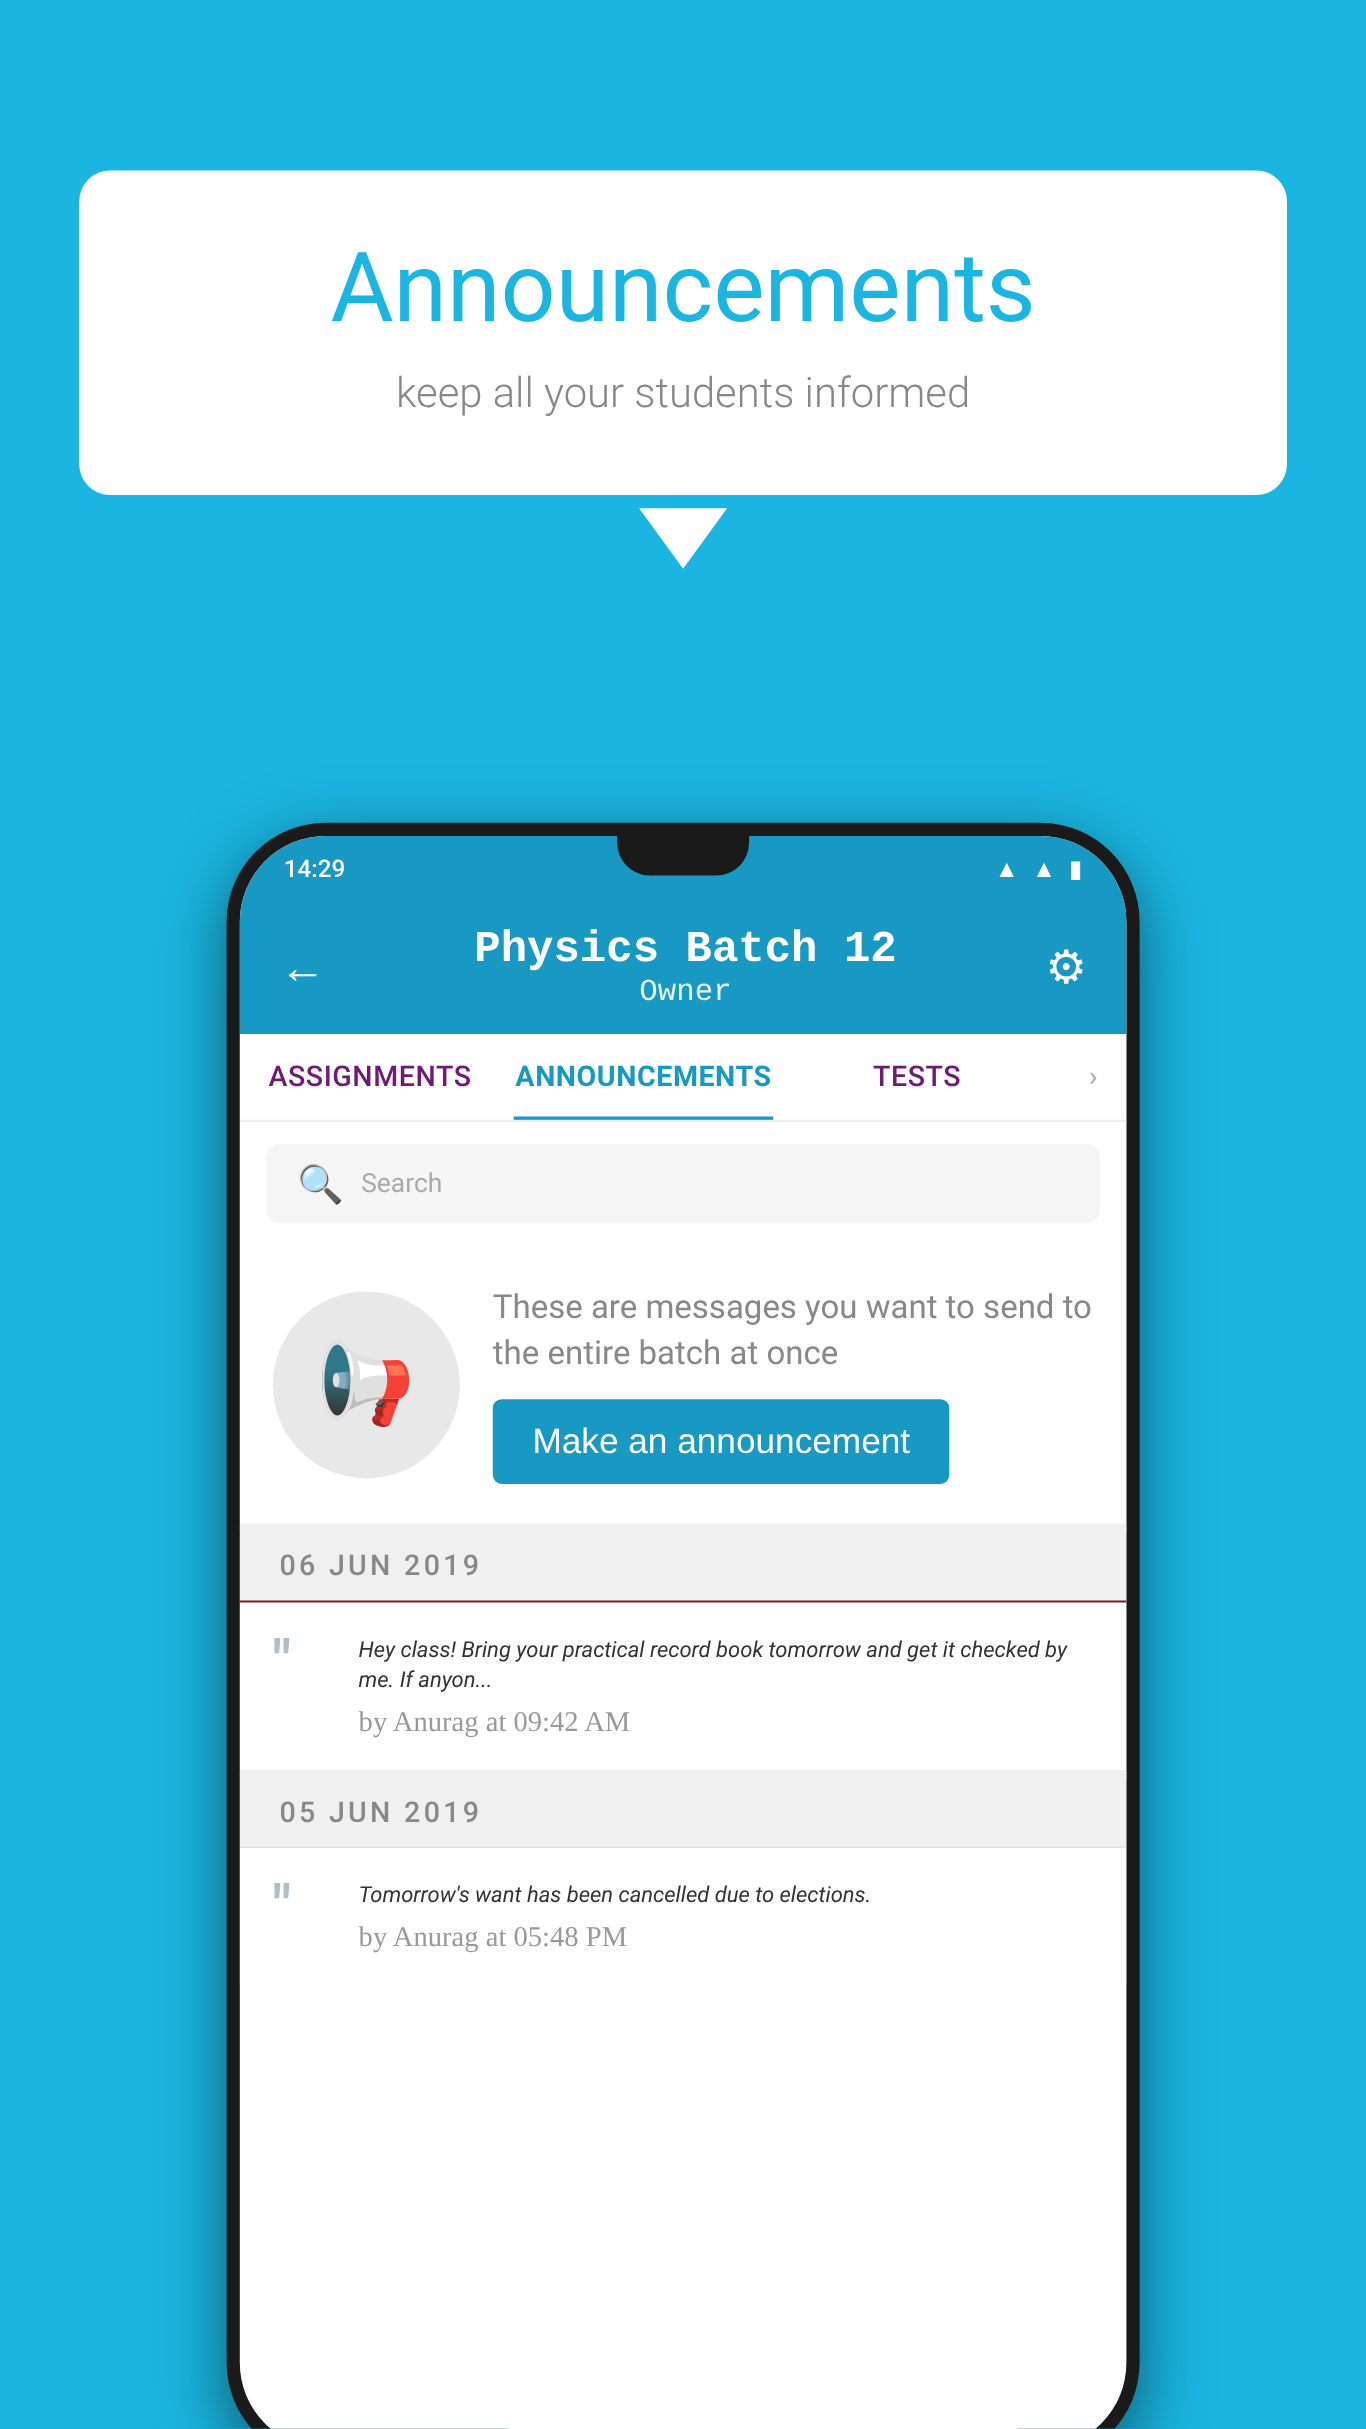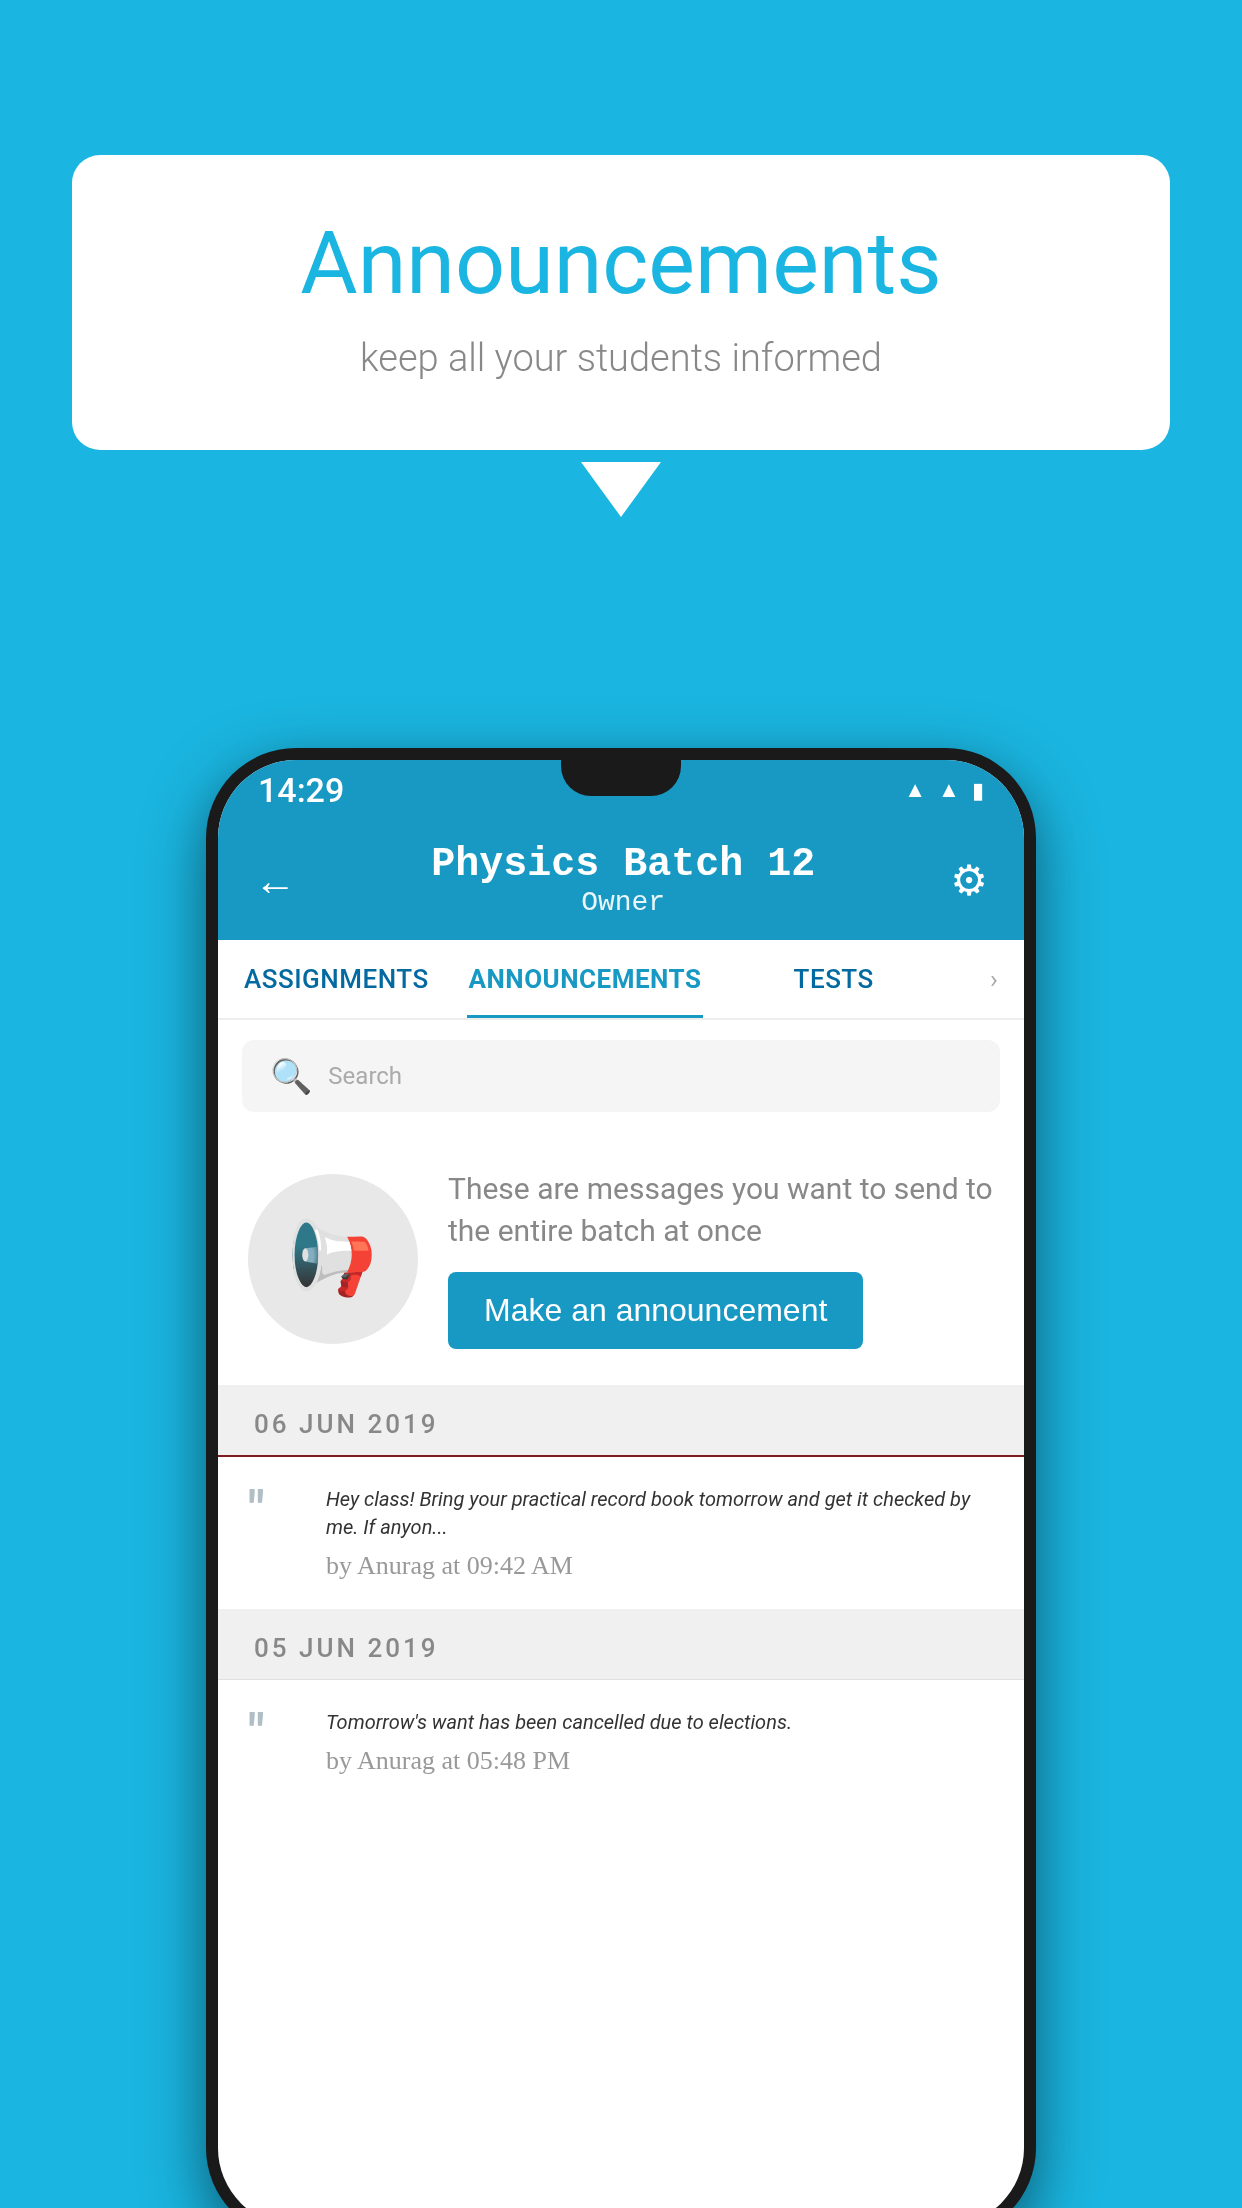--- a/index.html
+++ b/index.html
@@ -77,21 +77,21 @@
       background: #1899c4;
       height: 60px;
       display: flex;
       align-items: center;
       justify-content: space-between;
       padding: 0 40px;
       position: relative;
     }
     .status-time {
       color: white;
-      font-size: 34px;
+      font-size: 22px;
       font-weight: 500;
       text-align: right;
     }
     .status-icons {
       display: flex;
       align-items: center;
       gap: 12px;
     }
     .status-icons span {
       color: white;
@@ -152,21 +152,21 @@
       height: 80px;
       align-items: stretch;
     }
     .tab {
       flex: 1;
       display: flex;
       align-items: center;
       justify-content: center;
       font-size: 26px;
       font-weight: 500;
-      color: #0369a1;
+      color: #701a75;
       cursor: pointer;
       position: relative;
       letter-spacing: 0.5px;
     }
     .tab.active {
       color: #1899c4;
       font-weight: 700;
     }
     .tab.active::after {
       content: '';

